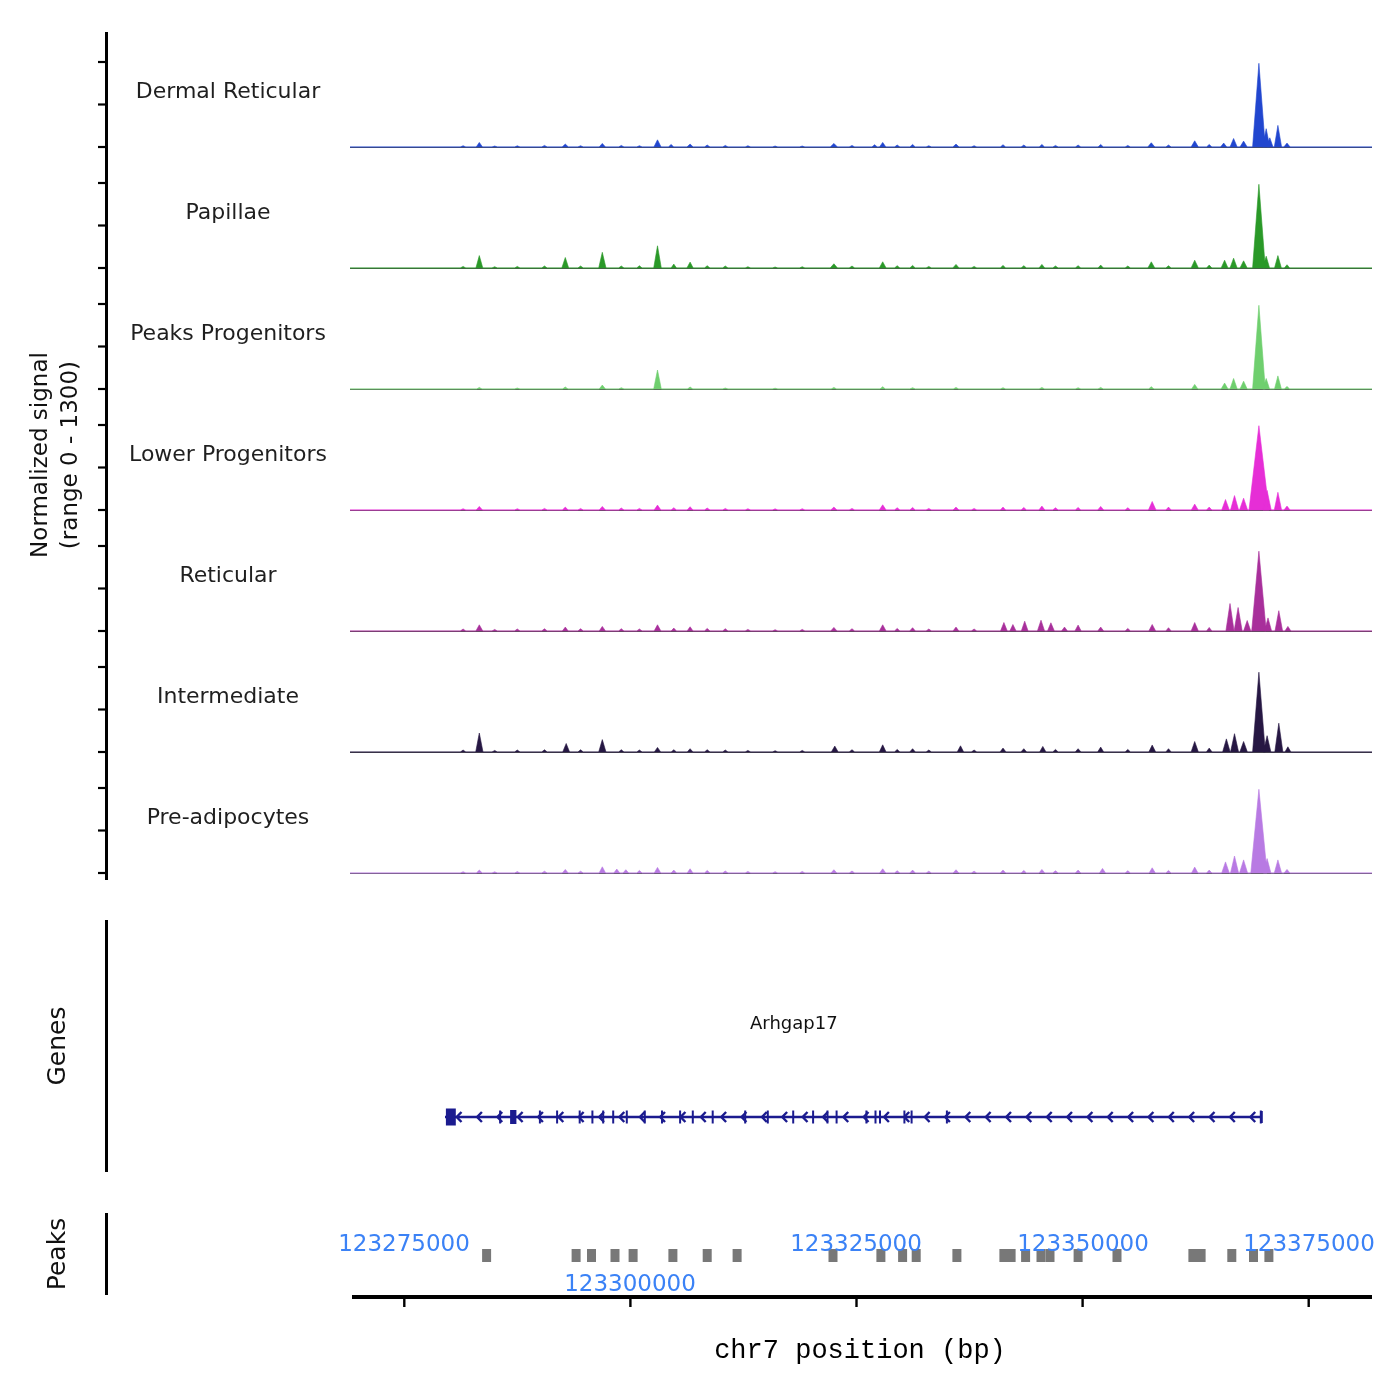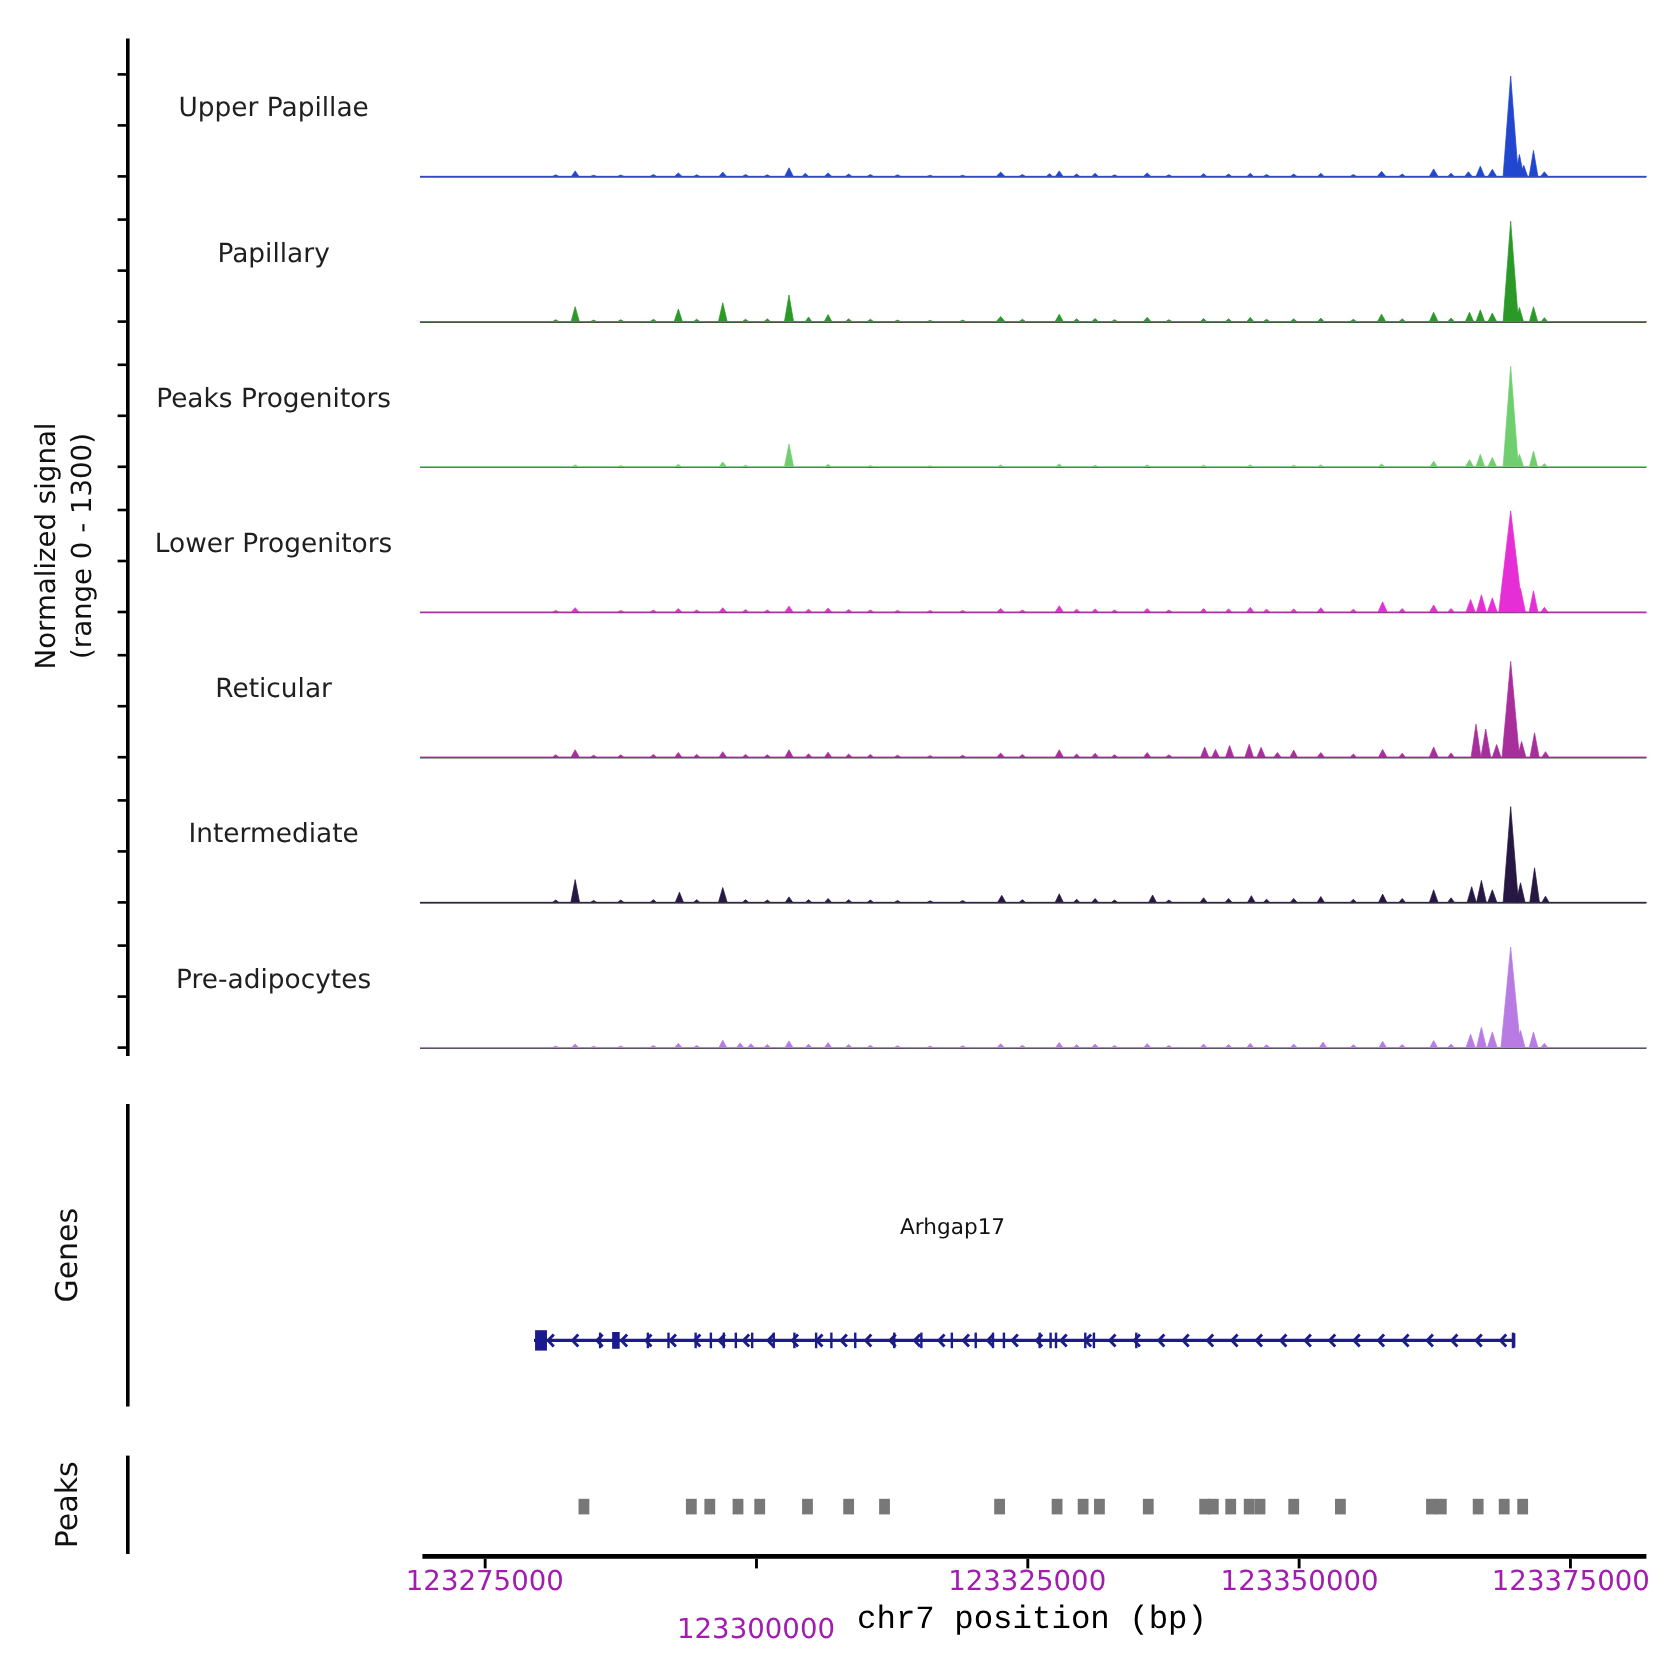--- a/index.html
+++ b/index.html
@@ -9,22 +9,22 @@
   .track-label{position:absolute;left:78px;width:300px;text-align:center;
        font-size:22px;line-height:28px;color:#1f1f1f;}
   .rot{position:absolute;transform:translate(-50%,-50%) rotate(-90deg);
        text-align:center;white-space:nowrap;color:#111;}
   .ylabel{left:54px;top:455px;font-size:23px;line-height:30px;}
   .side-label{font-size:25px;}
   .gene-name{position:absolute;left:750px;top:1012px;width:200px;text-align:left;
        font-size:18px;color:#111;}
   .xlabel{position:absolute;left:660px;top:1336px;width:400px;text-align:center;
        font-size:27px;color:#000;font-family:Liberation Mono, monospace;}
-  .xtick{position:absolute;top:1305px;width:230px;text-align:center;
-       font-size:23px;color:#a21caf;}
+  .xtick{position:absolute;top:1230px;width:230px;text-align:center;
+       font-size:23px;color:#3b82f6;}
 </style>
 </head>
 <body>
 
 <svg id="chart-canvas" width="1400" height="1400">
     <line x1="106.5" y1="32" x2="106.5" y2="880" stroke="#000" stroke-width="3"></line>
     <line x1="98" y1="147.0" x2="106" y2="147.0" stroke="#000" stroke-width="2.2"></line>
     <line x1="98" y1="104.5" x2="106" y2="104.5" stroke="#000" stroke-width="2.2"></line>
     <line x1="98" y1="62.0" x2="106" y2="62.0" stroke="#000" stroke-width="2.2"></line>
     <line x1="98" y1="268.0" x2="106" y2="268.0" stroke="#000" stroke-width="2.2"></line>
@@ -162,22 +162,22 @@
     <line x1="856.5" y1="1299" x2="856.5" y2="1307" stroke="#000" stroke-width="2.4"></line>
     <line x1="1082.6" y1="1299" x2="1082.6" y2="1307" stroke="#000" stroke-width="2.4"></line>
     <line x1="1308.7" y1="1299" x2="1308.7" y2="1307" stroke="#000" stroke-width="2.4"></line>
   </svg>
 
 <div class="rot ylabel">
   <div>Normalized signal</div>
   <div>(range 0 - 1300)</div>
 </div>
 
-<div class="track-label" style="top:77px">Upper Papillae</div>
-<div class="track-label" style="top:198px">Papillary</div>
+<div class="track-label" style="top:77px">Dermal Reticular</div>
+<div class="track-label" style="top:198px">Papillae</div>
 <div class="track-label" style="top:319px">Peaks Progenitors</div>
 <div class="track-label" style="top:440px">Lower Progenitors</div>
 <div class="track-label" style="top:561px">Reticular</div>
 <div class="track-label" style="top:682px">Intermediate</div>
 <div class="track-label" style="top:803px">Pre-adipocytes</div>
 
 <div class="rot side-label" style="left:56px;top:1046px">Genes</div>
 <div class="rot side-label" style="left:56px;top:1254px">Peaks</div>
 
 <div class="gene-name">Arhgap17</div>

